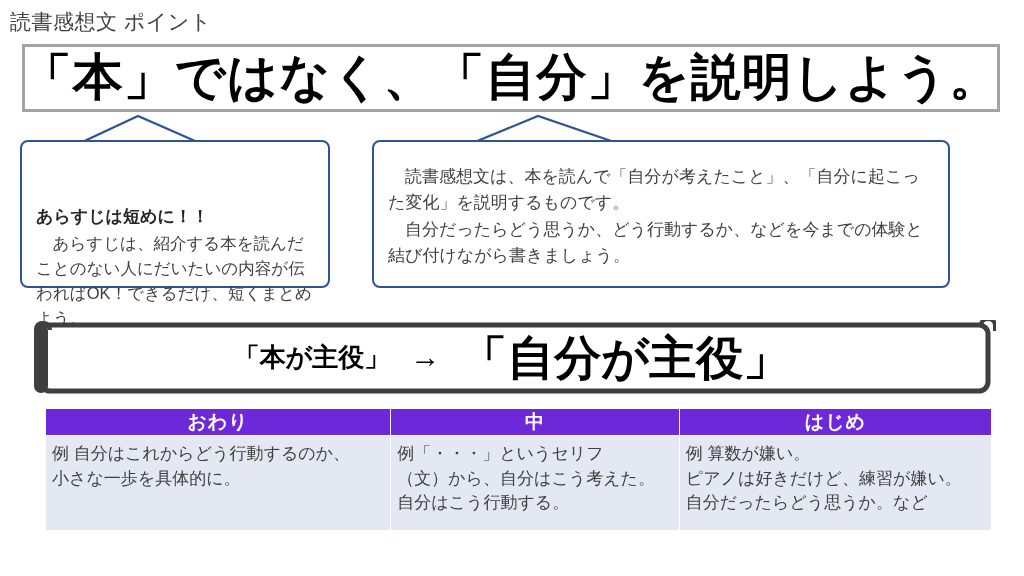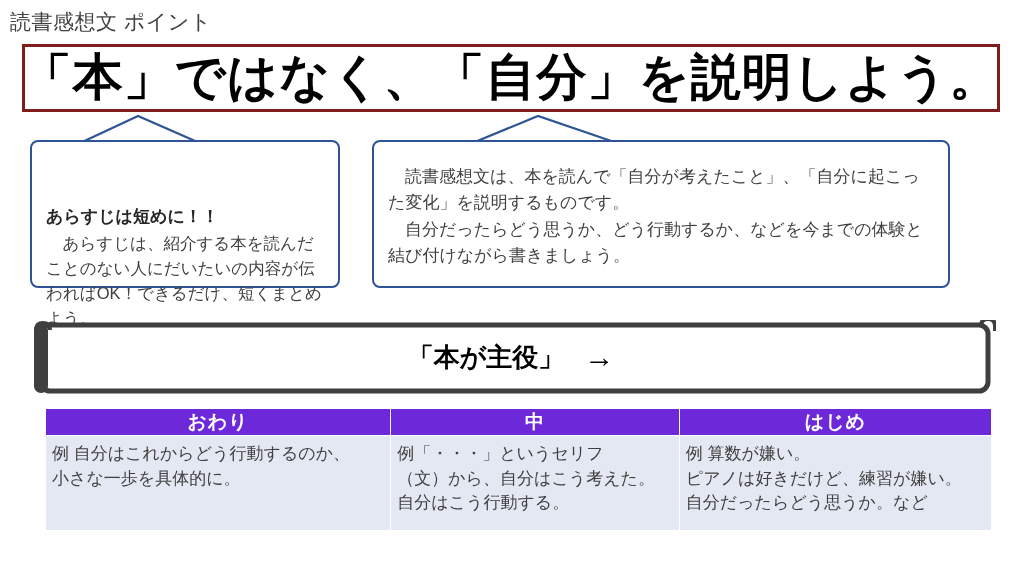--- a/index.html
+++ b/index.html
@@ -30,21 +30,21 @@
   }
 
   
   .heading-box {
     position: absolute;
     left: 22px;
     top: 44px;
     width: 978px;
     height: 68px;
     box-sizing: border-box;
-    border: 3px solid #7f1d1d;
+    border: 3px solid #a3a3a3;
     background: #ffffff;
     display: flex;
     align-items: center;
     justify-content: center;
   }
   .heading-text {
     font-size: 50px;
     font-weight: bold;
     color: #000000;
     line-height: 1;
@@ -55,21 +55,21 @@
 
   
   .callout {
     position: absolute;
     box-sizing: border-box;
     border: 2.2px solid #2e5496;
     border-radius: 8px;
     background: #ffffff;
   }
   .callout-left {
-    left: 30px;
+    left: 20px;
     top: 140px;
     width: 310px;
     height: 148px;
   }
   .callout-right {
     left: 372px;
     top: 140px;
     width: 578px;
     height: 148px;
   }
@@ -230,20 +230,21 @@
 
     <path d="M 13 10 L 13 66" fill="none" stroke="#3f3f3f" stroke-width="14" stroke-linecap="round"></path>
 
     <path d="M 8 10 q 0 -7 7 -7 q 7 0 7 7" fill="none" stroke="#3f3f3f" stroke-width="4"></path>
 
     <path d="M 953 6 q 0 -7 7 -7 q 7 0 7 7 l 0 5" fill="none" stroke="#3f3f3f" stroke-width="4"></path>
   </svg>
   <div class="bracket-text">
     <span class="bracket-small">「本が主役」</span>
     <span class="bracket-arrow">→</span>
+    <span class="bracket-big">「自分が主役」</span>
   </div>
 </div>
 
 <div class="table-wrap">
   <table class="points">
     <thead>
       <tr>
         <th style="width:36.5%">おわり</th>
         <th style="width:30.5%">中</th>
         <th style="width:33%">はじめ</th>

